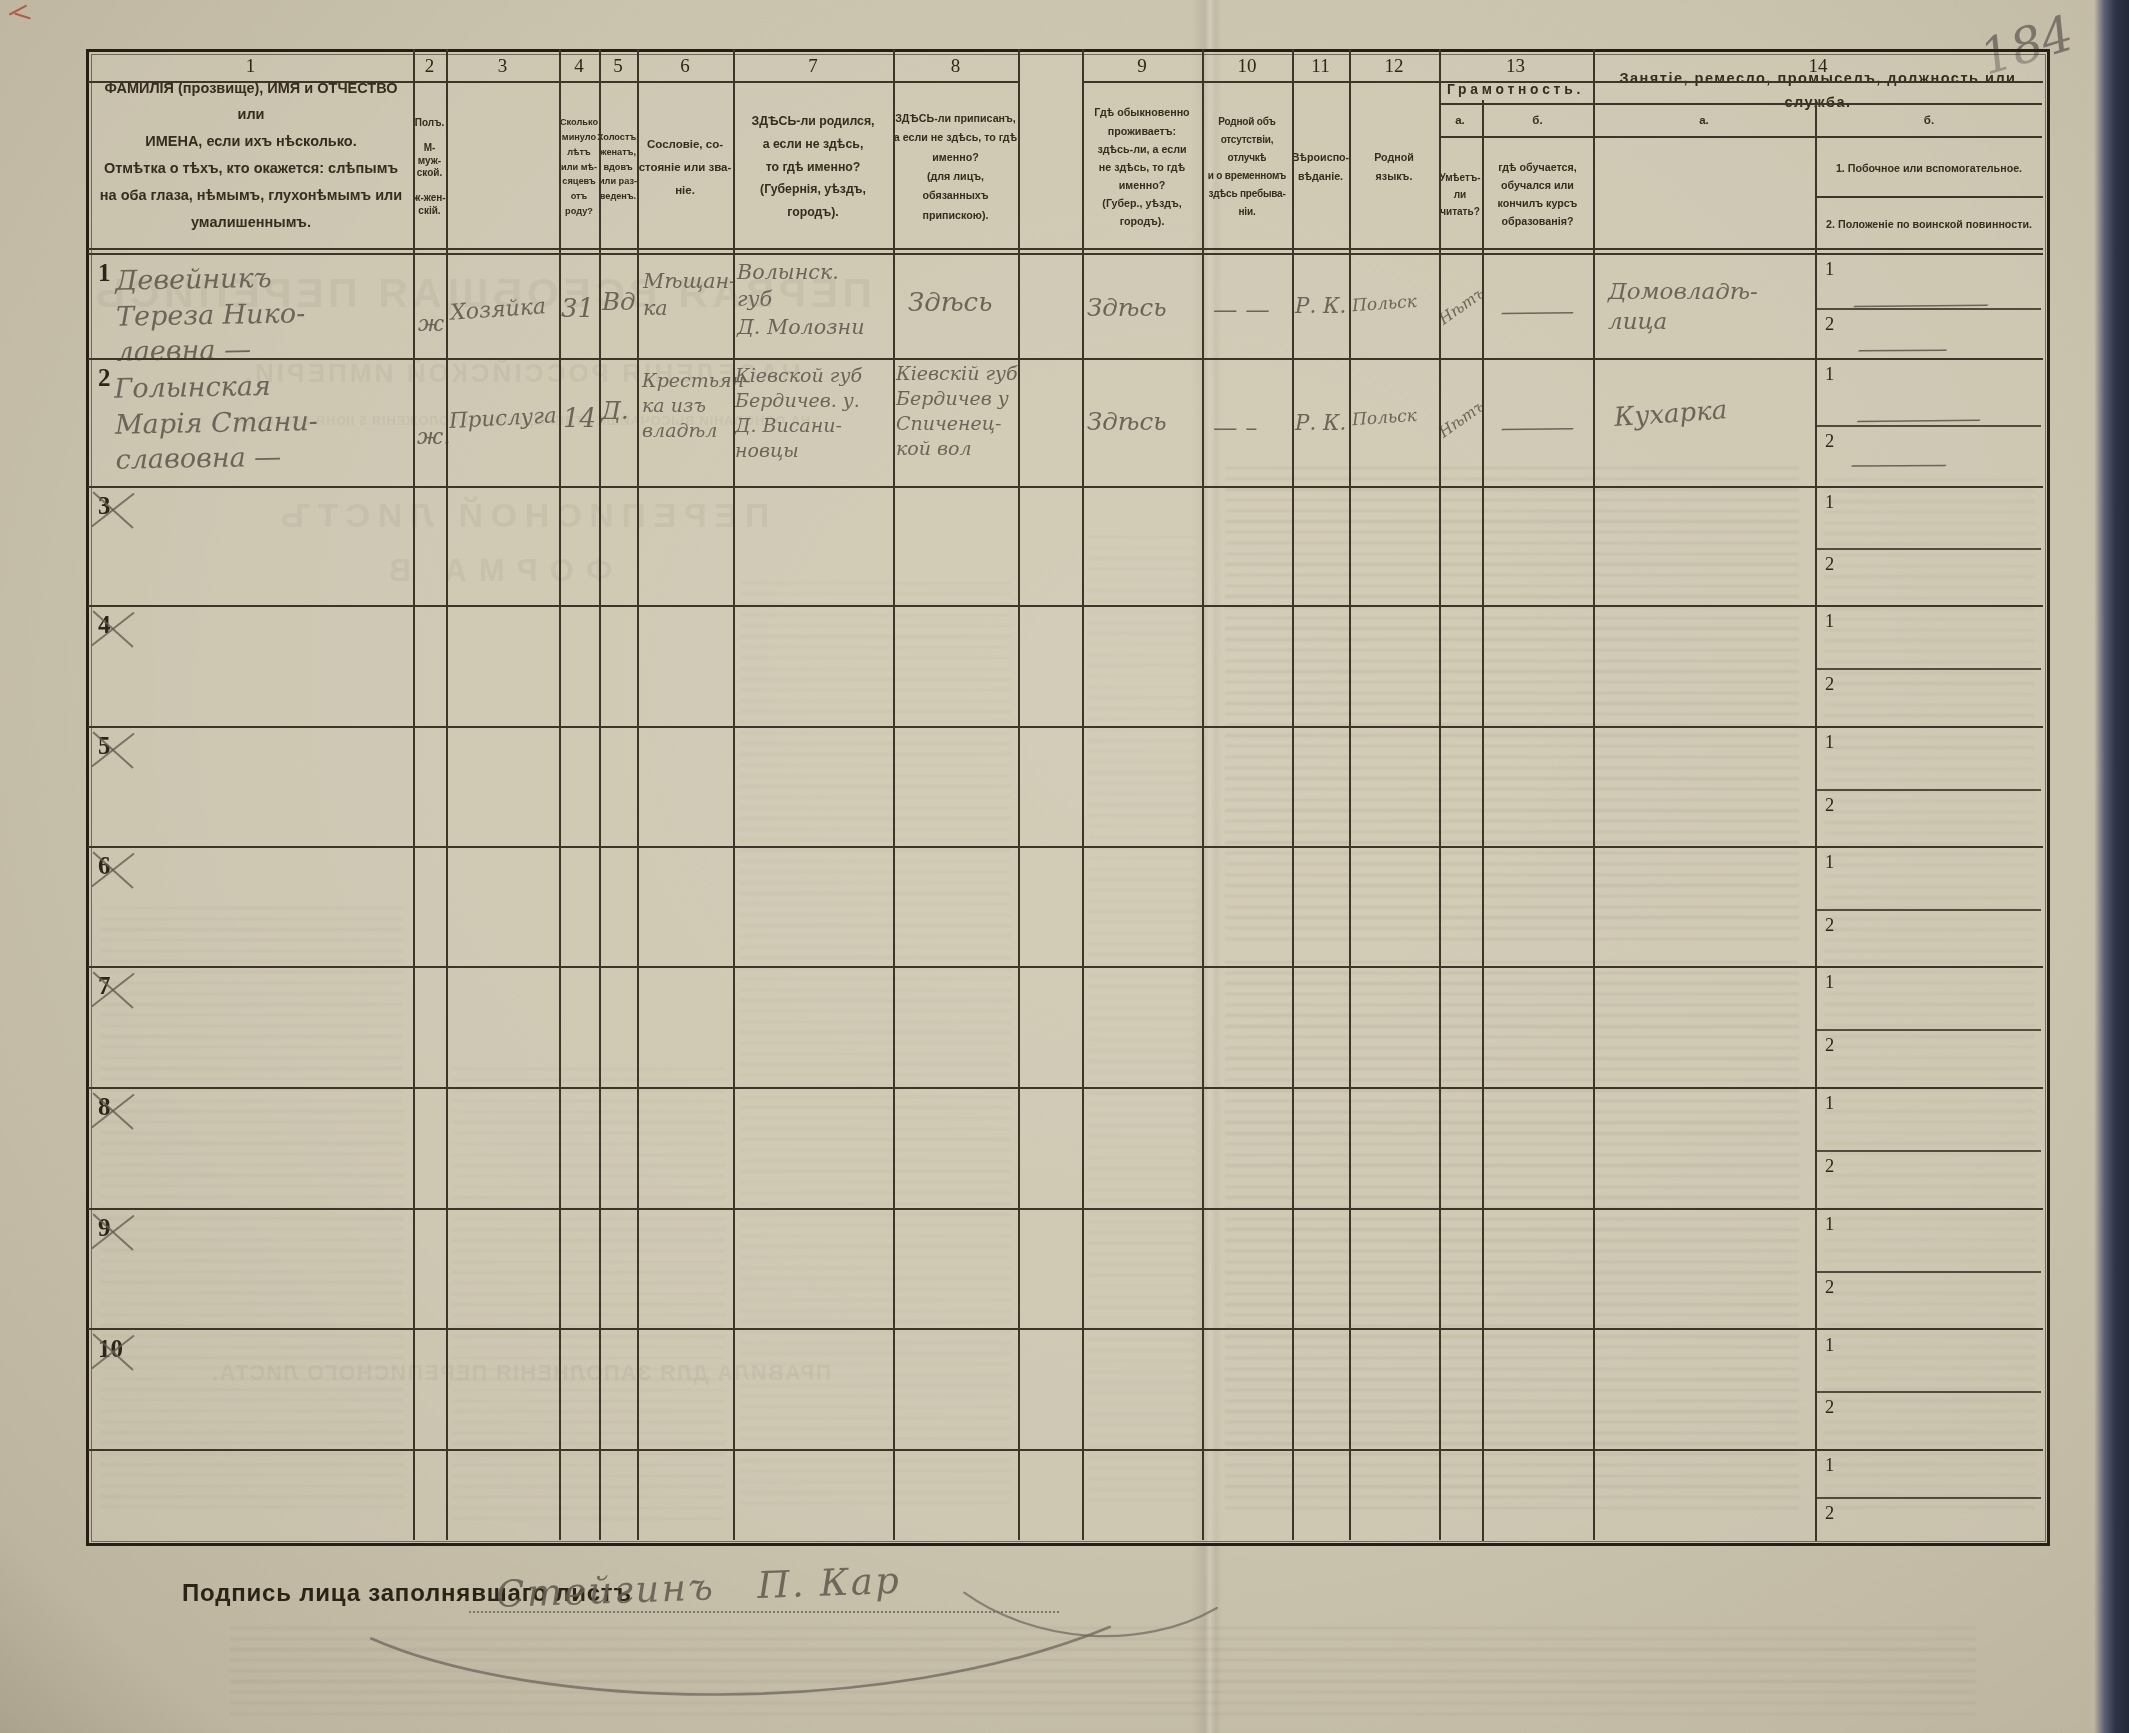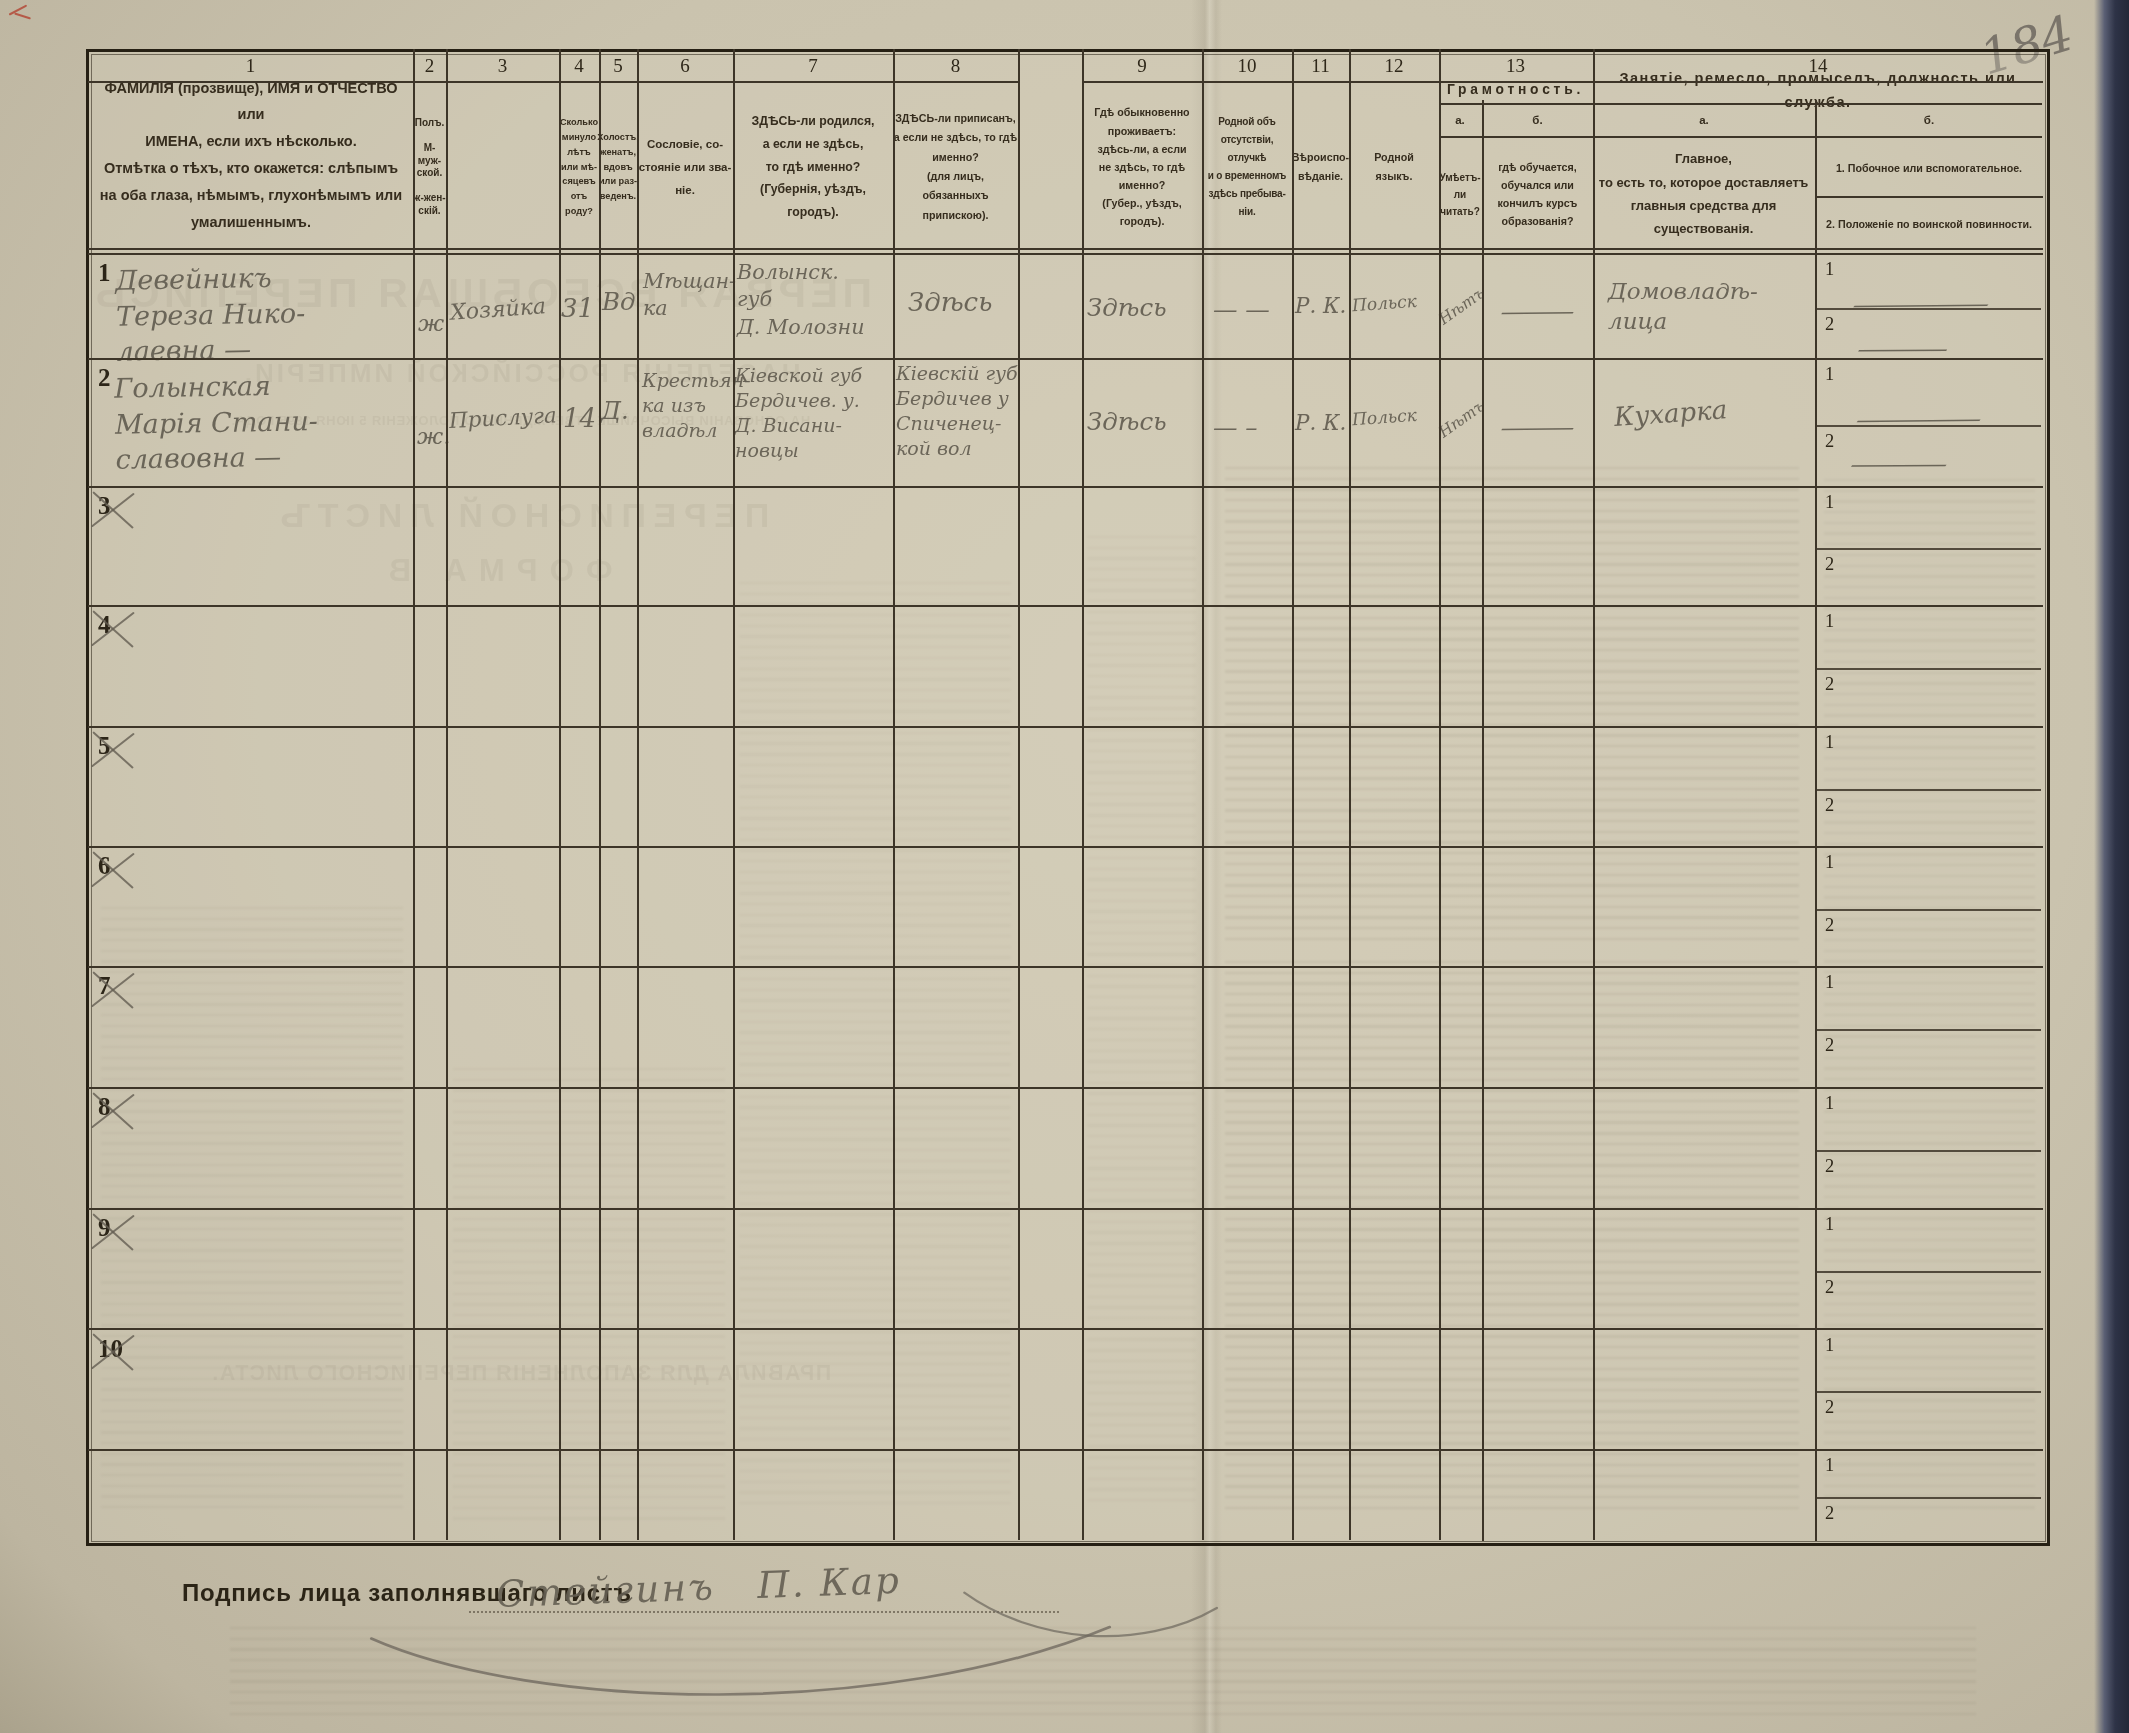--- a/index.html
+++ b/index.html
@@ -144,23 +144,20 @@
 ли
 читать?</div>
   <div class="cell" style="left:1482px;top:141px;width:111px;height:106px;font-size:10.7px;line-height:1.7;">гдѣ обучается,
 обучался или
 кончилъ курсъ
 образованія?</div>
 
   <div class="cell" style="left:1593px;top:81px;width:450px;height:18.4px;font-size:14.5px;letter-spacing:1.5px;">Занятіе, ремесло, промыселъ, должность или служба.</div>
   <div class="cell" style="left:1593px;top:110px;width:222px;height:21.4px;font-size:11.5px;">а.</div>
   <div class="cell" style="left:1815px;top:110px;width:228px;height:21.4px;font-size:11.5px;">б.</div>
-  <div class="cell" style="left:1594px;top:141px;width:219px;height:106px;font-size:13px;line-height:1.8;">Главное,
-то есть то, которое доставляетъ
-главныя средства для существованія.</div>
   <div class="cell" style="left:1818px;top:141px;width:222px;height:54px;font-size:10.7px;">1.  Побочное или вспомогательное.</div>
   <div class="cell" style="left:1818px;top:201px;width:222px;height:46px;font-size:10.7px;">2.  Положеніе по воинской повинности.</div>
 
   <div class="hand" style="left:116px;top:260px;width:306px;font-size:27px;transform:rotate(-1deg);">Девейникъ
 Тереза Нико-
 лаевна —</div>
   <div class="hand" style="left:418px;top:308px;font-size:23px;">ж</div>
   <div class="hand" style="left:450px;top:294px;width:111px;font-size:22px;transform:rotate(-4deg);">Хозяйка</div>
   <div class="hand" style="left:561px;top:291px;font-size:26px;">31</div>
   <div class="hand" style="left:602px;top:286px;font-size:24.5px;">Вд</div>

